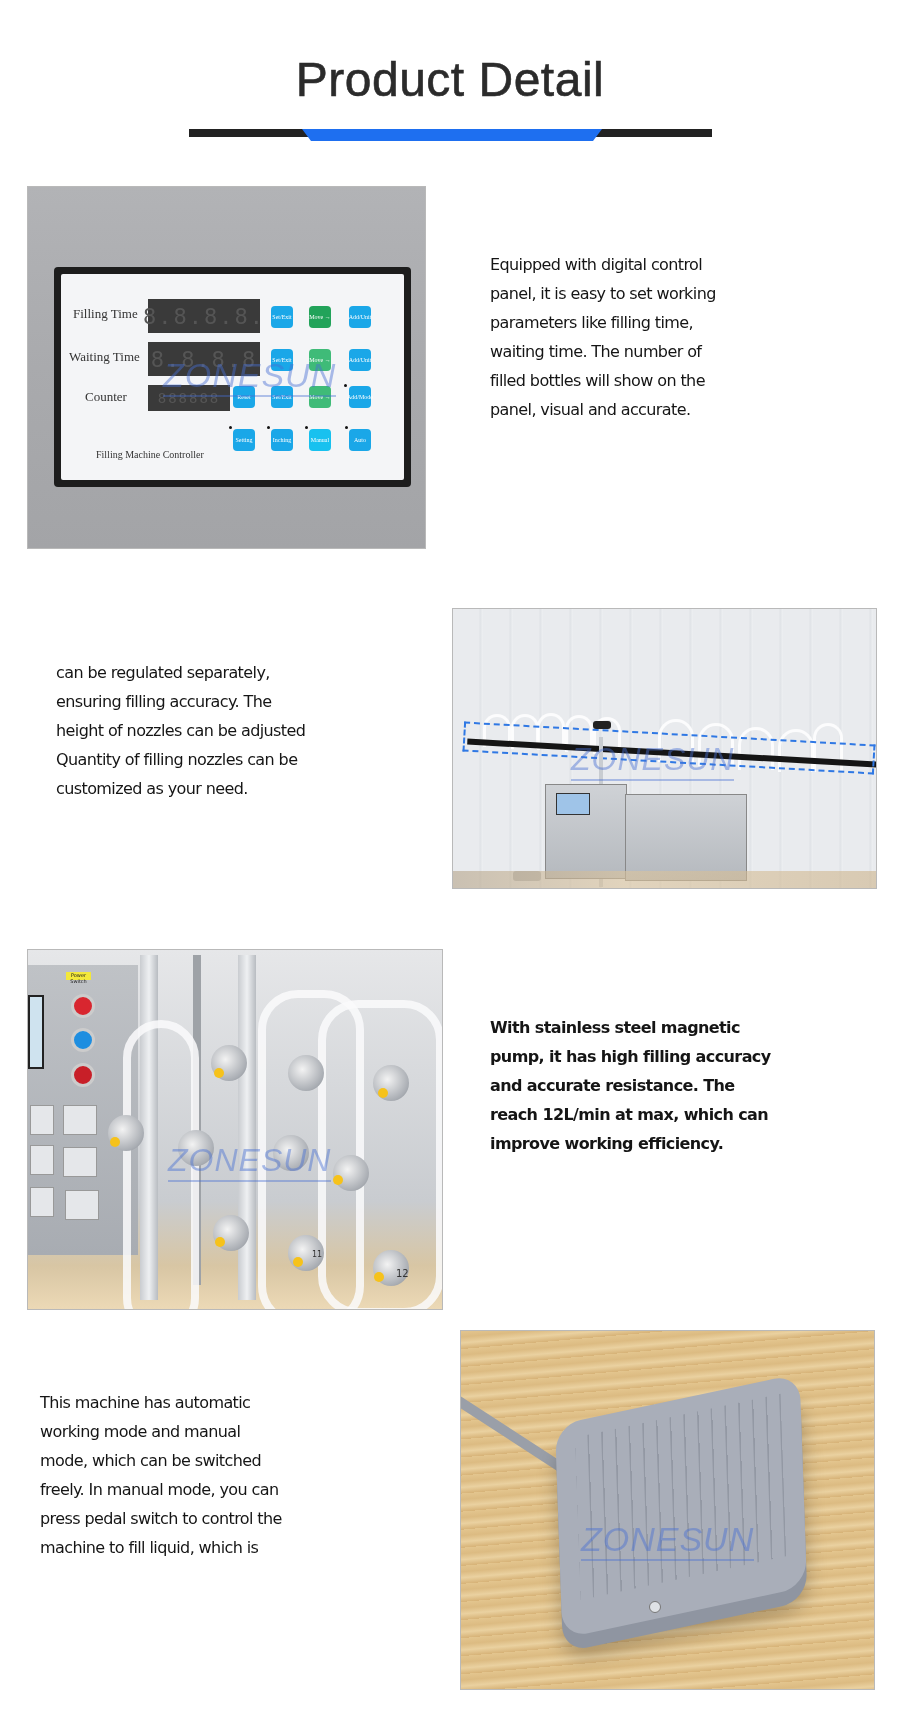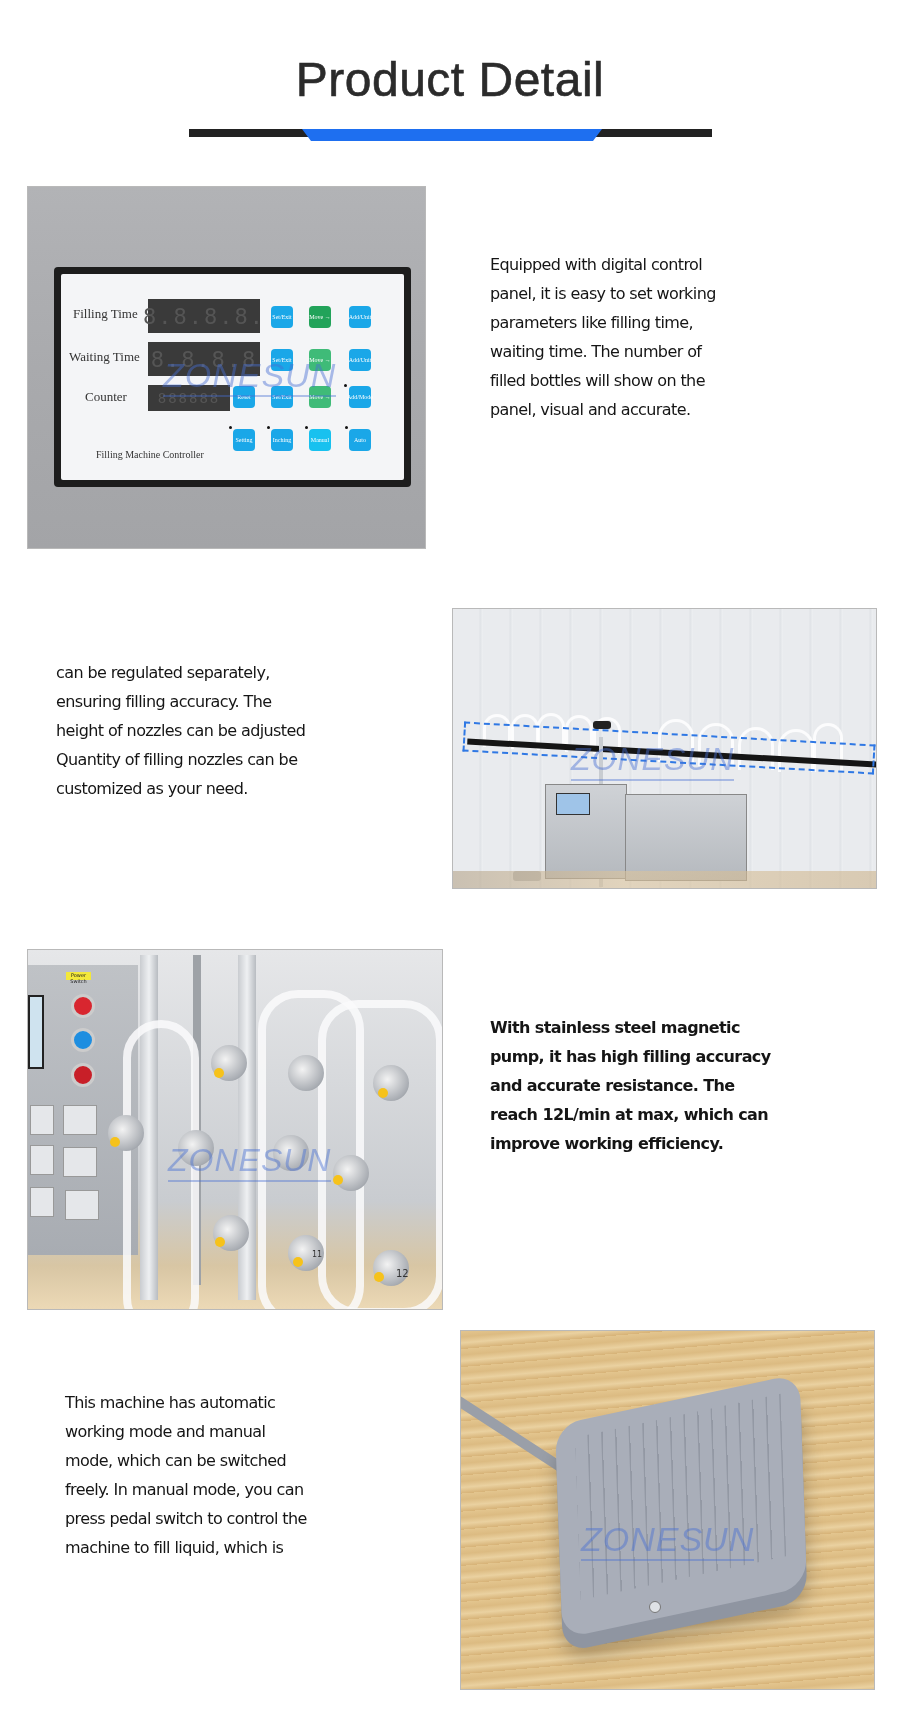--- a/index.html
+++ b/index.html
@@ -202,21 +202,21 @@
 </div>
 
 <div class="abs desc" style="left:490px;top:1013px;font-weight:bold;">
   <span>With stainless steel magnetic</span>
   <span>pump, it has high filling accuracy</span>
   <span>and accurate resistance. The</span>
   <span>reach 12L/min at max, which can</span>
   <span>improve working efficiency.</span>
 </div>
 
-<div class="abs desc" style="left:65px;top:1388px;">
+<div class="abs desc" style="left:40px;top:1388px;">
   <span>This machine has automatic</span>
   <span>working mode and manual</span>
   <span>mode, which can be switched</span>
   <span>freely. In manual mode, you can</span>
   <span>press pedal switch to control the</span>
   <span>machine to fill liquid, which is</span>
 </div>
 
 <div class="abs panel p4">
   <div class="abs cable"></div>

